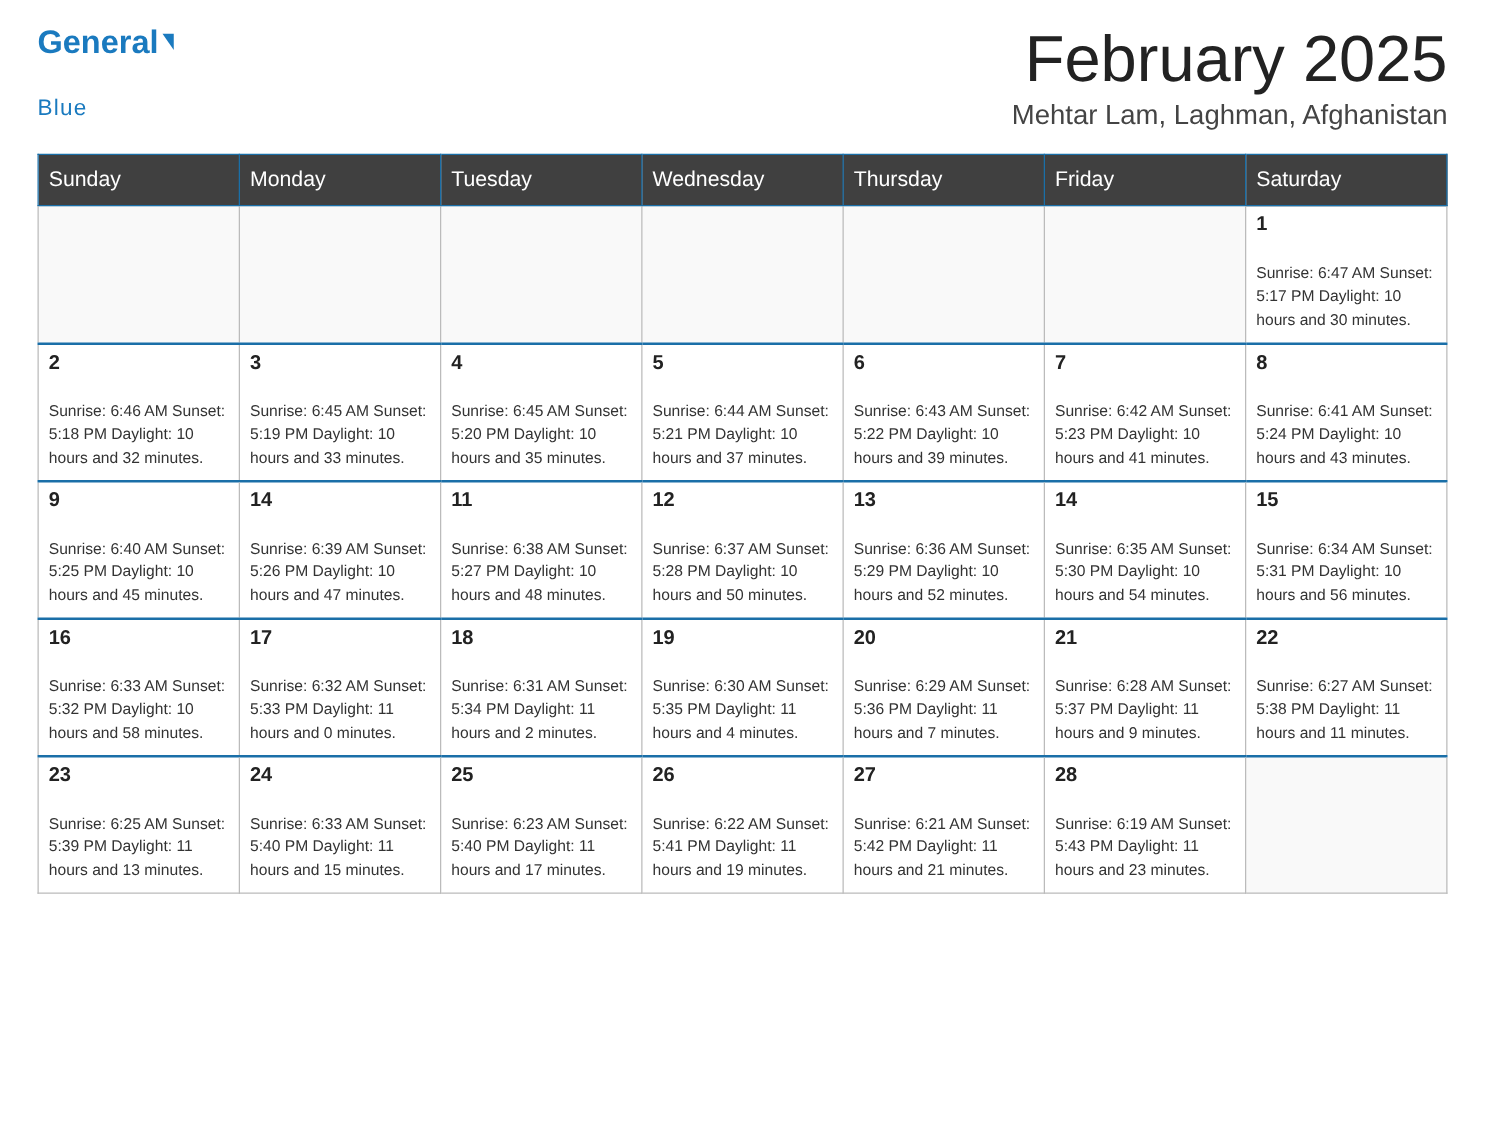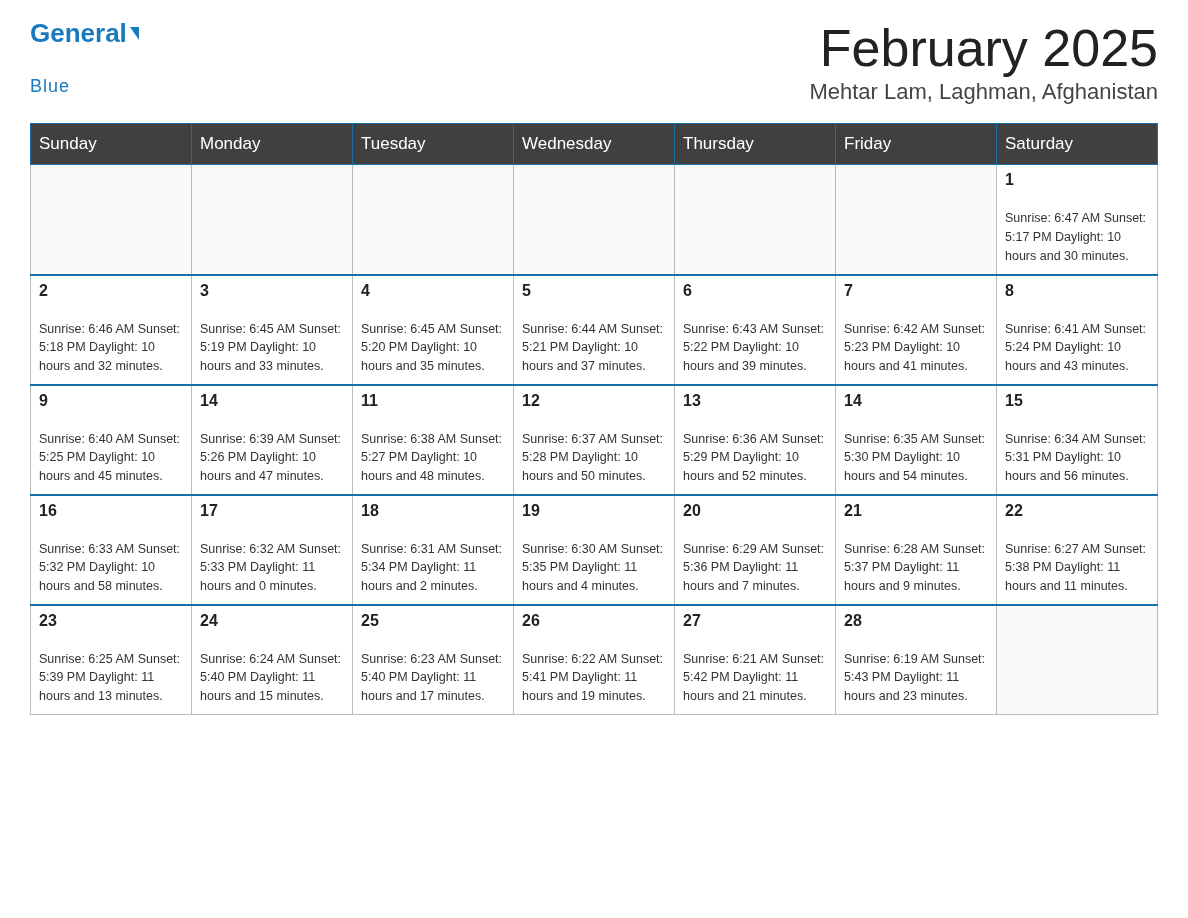--- a/index.html
+++ b/index.html
@@ -295,21 +295,21 @@
       <tr class="row-divider">
         <td>
           <div class="day-number">23</div>
           <div class="day-info">Sunrise: 6:25 AM
 Sunset: 5:39 PM
 Daylight: 11 hours
 and 13 minutes.</div>
         </td>
         <td>
           <div class="day-number">24</div>
-          <div class="day-info">Sunrise: 6:24 AM
+          <div class="day-info">Sunrise: 6:33 AM
 Sunset: 5:40 PM
 Daylight: 11 hours
 and 15 minutes.</div>
         </td>
         <td>
           <div class="day-number">25</div>
           <div class="day-info">Sunrise: 6:23 AM
 Sunset: 5:40 PM
 Daylight: 11 hours
 and 17 minutes.</div>

